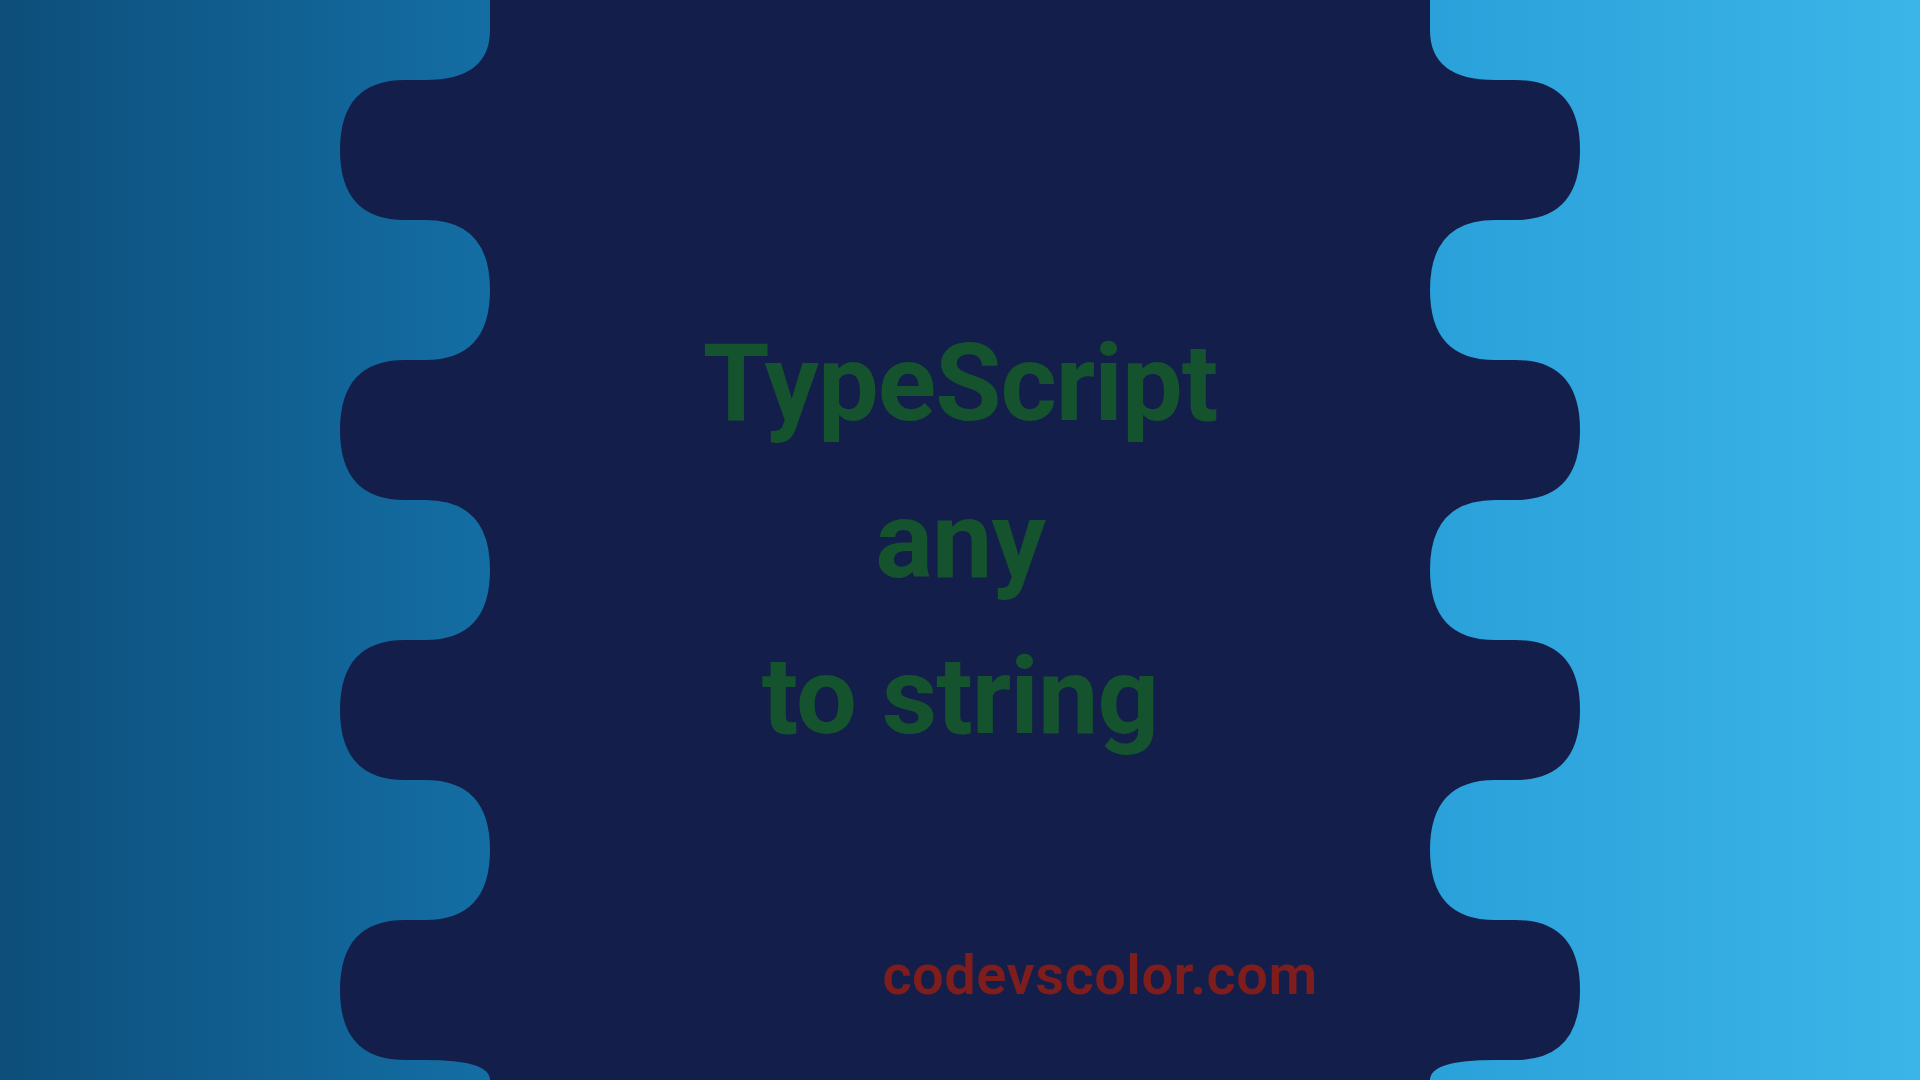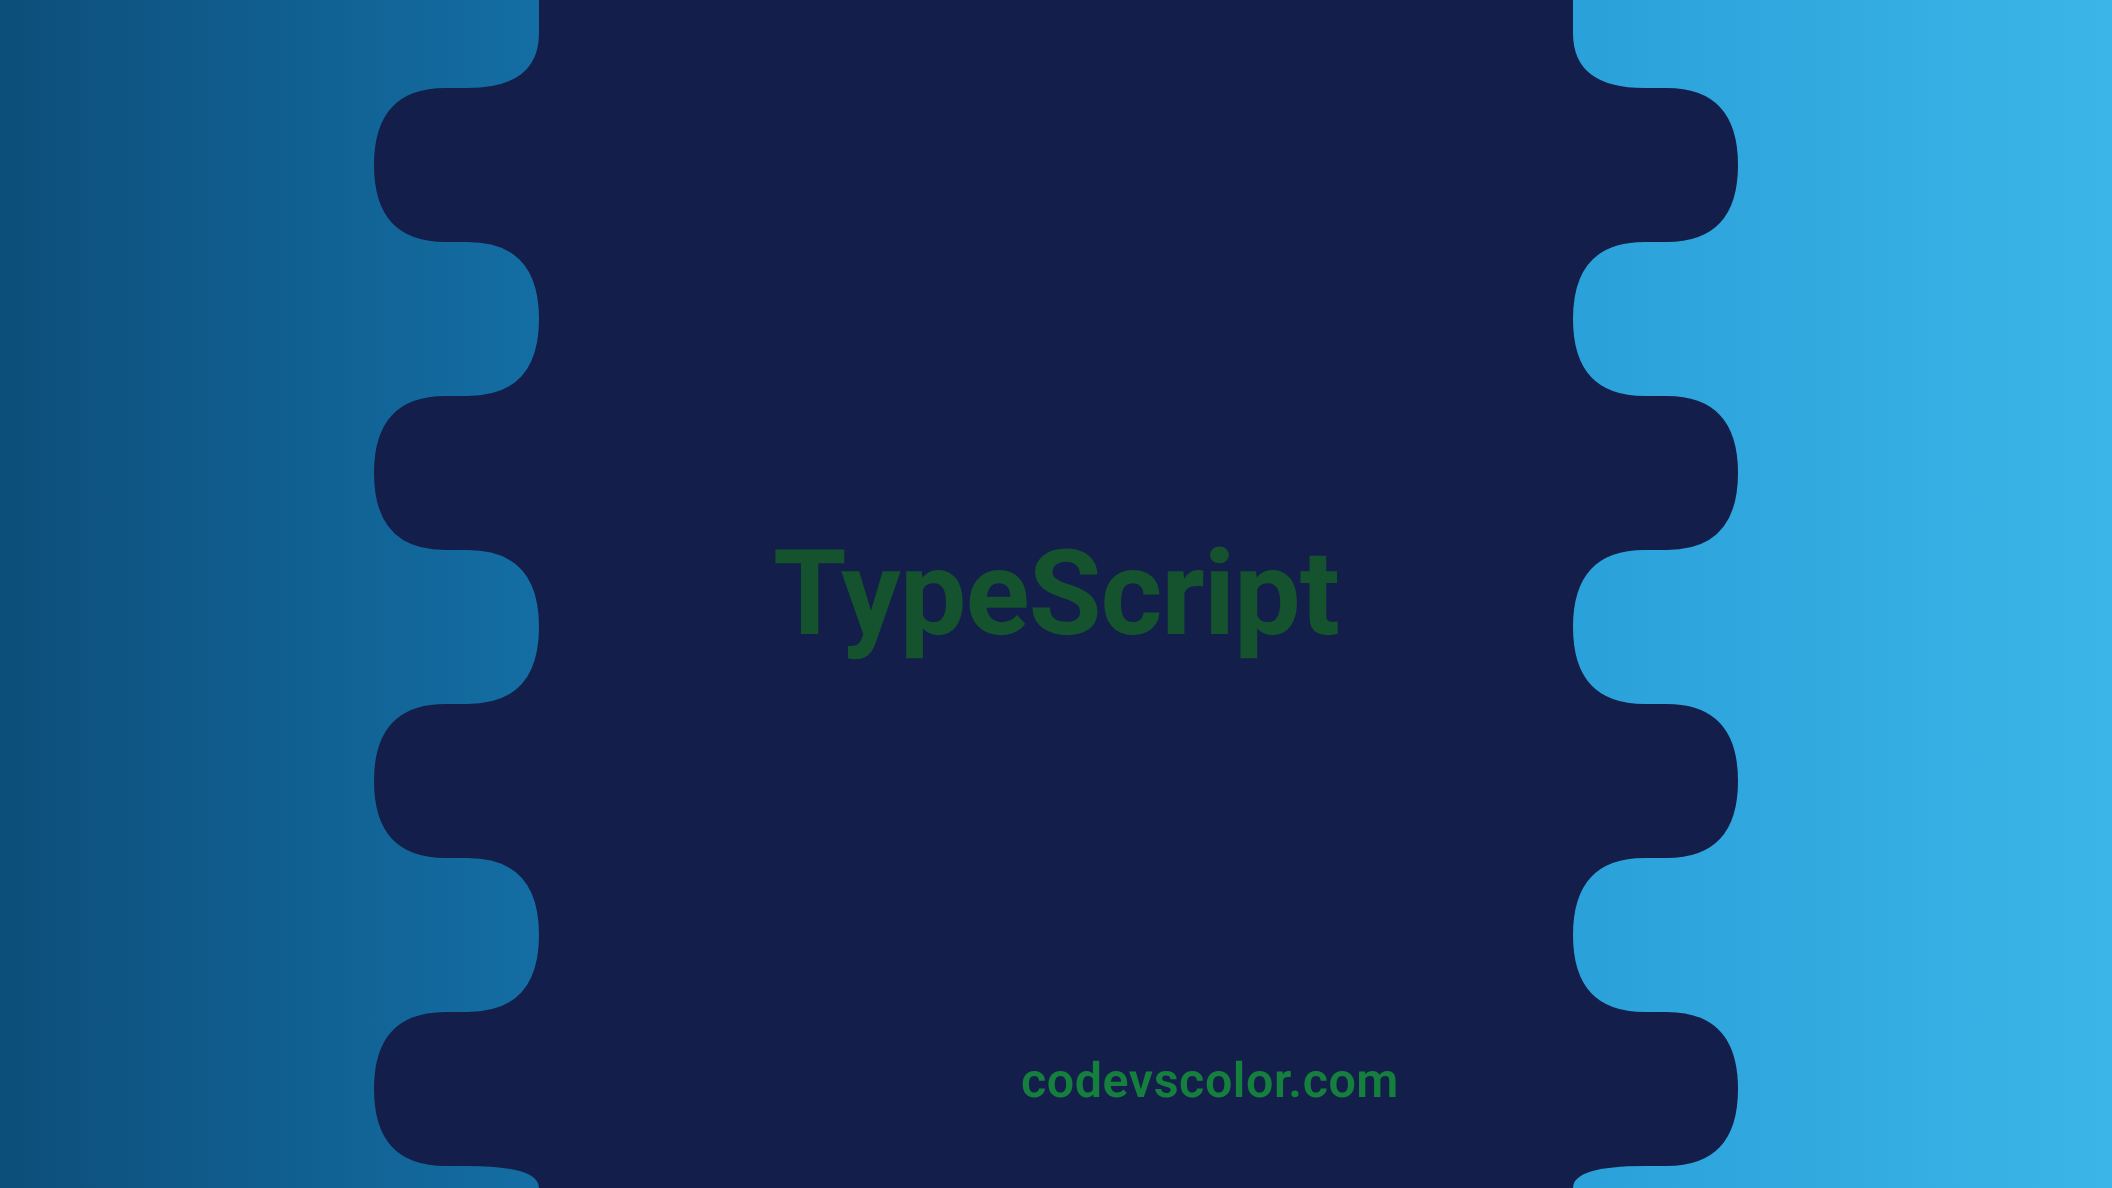--- a/index.html
+++ b/index.html
@@ -55,22 +55,22 @@
       text-align: center;
       line-height: 1.45;
       letter-spacing: -1px;
     }
     
     .footer {
       position: absolute;
       bottom: 72px;
       left: 50%;
       transform: translateX(-50%);
-      color: #15803d;
-      font-size: 44px;
+      color: #7f1d1d;
+      font-size: 56px;
       font-weight: 600;
       letter-spacing: 0.5px;
       padding-left: 280px;
     }
   </style>
 </head>
 <body>
 
 <div class="background"></div>
 
@@ -130,16 +130,18 @@
       Q 1240 80 1240 30
       L 1240 0
       Z
     "></path>
   </svg>
 </div>
 
 <div class="content">
   <div class="title">
     <div>TypeScript</div>
+    <div>any</div>
+    <div>to string</div>
   </div>
 </div>
 
 <div class="footer">codevscolor.com</div>
 
 </body></html>

